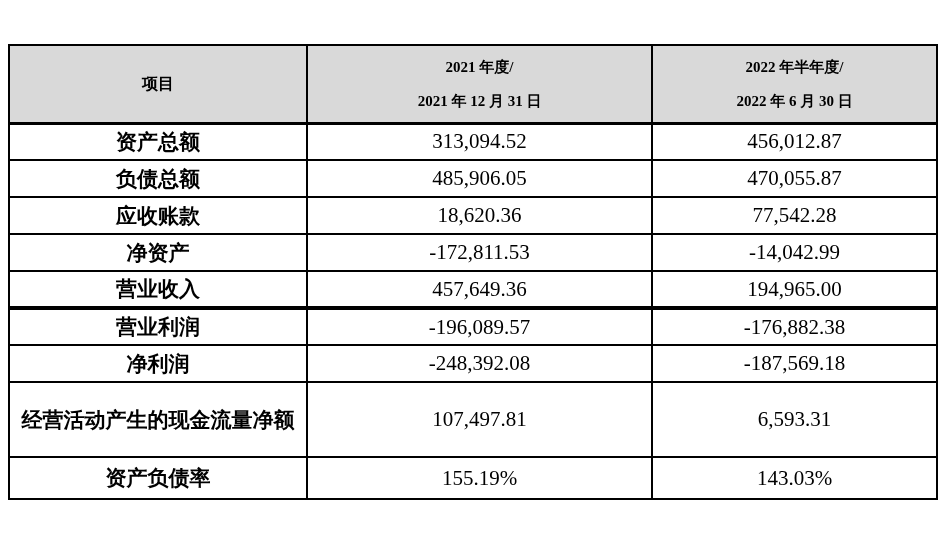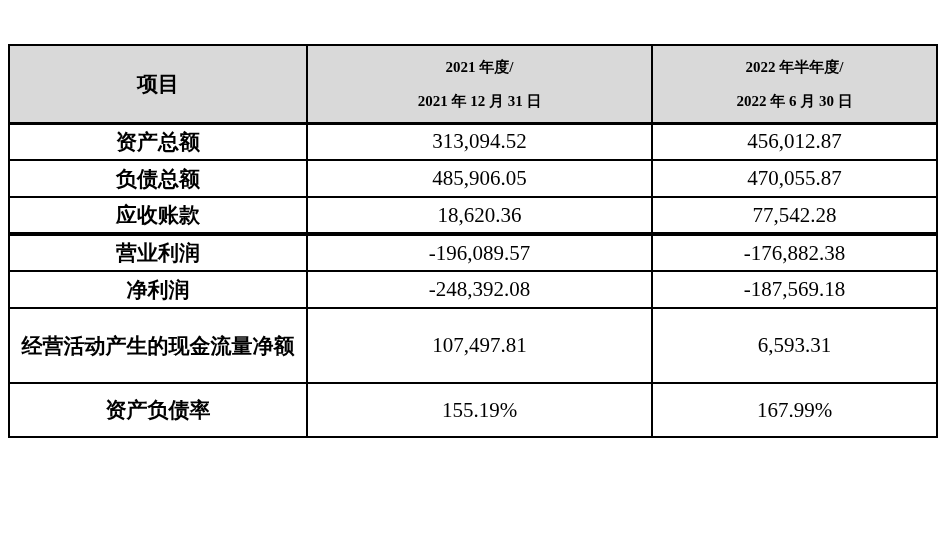--- a/index.html
+++ b/index.html
@@ -52,26 +52,26 @@
   }
   tr.body-row { height: 37px; }
   tr.body-row td { font-size: 21px; }
   td.item-cell {
     font-weight: bold;
     font-size: 20px;
     font-family: "Liberation Sans", "DejaVu Sans", sans-serif;
   }
   tr.header-row th.item-head {
     font-family: "Liberation Sans", "DejaVu Sans", sans-serif;
-    font-size: 21px;
+    font-size: 16px;
   }
   tr.thick-above td { border-top: 4px solid #000000; }
   tr.row-cashflow { height: 75px; }
   tr.row-cashflow td.item-cell { line-height: 30px; padding: 0 6px; }
-  tr.row-ratio { height: 54px; }
+  tr.row-ratio { height: 42px; }
 </style>
 </head>
 <body>
 
 <div class="page">
 
 
   <table class="fin-table">
     <colgroup>
       <col class="c1">
@@ -103,21 +103,31 @@
       <td>485,906.05</td>
       <td>470,055.87</td>
     </tr>
 
     <tr class="body-row">
       <td class="item-cell">应收账款</td>
       <td>18,620.36</td>
       <td>77,542.28</td>
     </tr>
 
+    <tr class="body-row">
+      <td class="item-cell">净资产</td>
+      <td>-172,811.53</td>
+      <td>-14,042.99</td>
+    </tr>
 
+    <tr class="body-row">
+      <td class="item-cell">营业收入</td>
+      <td>457,649.36</td>
+      <td>194,965.00</td>
+    </tr>
 
     <tr class="body-row thick-above">
       <td class="item-cell">营业利润</td>
       <td>-196,089.57</td>
       <td>-176,882.38</td>
     </tr>
 
     <tr class="body-row">
       <td class="item-cell">净利润</td>
       <td>-248,392.08</td>
@@ -126,18 +136,18 @@
 
     <tr class="body-row row-cashflow">
       <td class="item-cell">经营活动产生的现金流量净额</td>
       <td>107,497.81</td>
       <td>6,593.31</td>
     </tr>
 
     <tr class="body-row row-ratio">
       <td class="item-cell">资产负债率</td>
       <td>155.19%</td>
-      <td>167.99%</td>
+      <td>143.03%</td>
     </tr>
 
   </tbody>
     </table>
 </div>
 
 </body></html>

